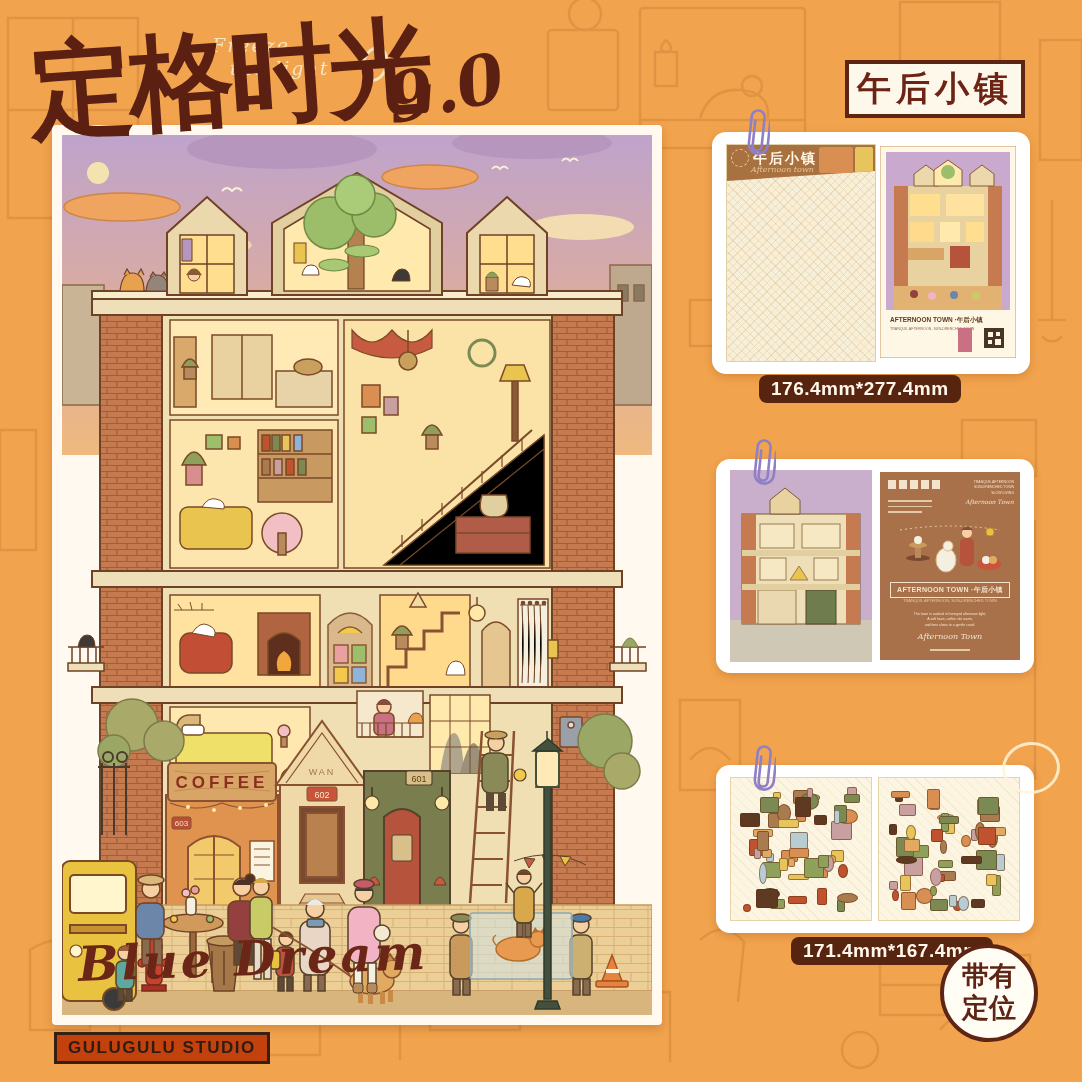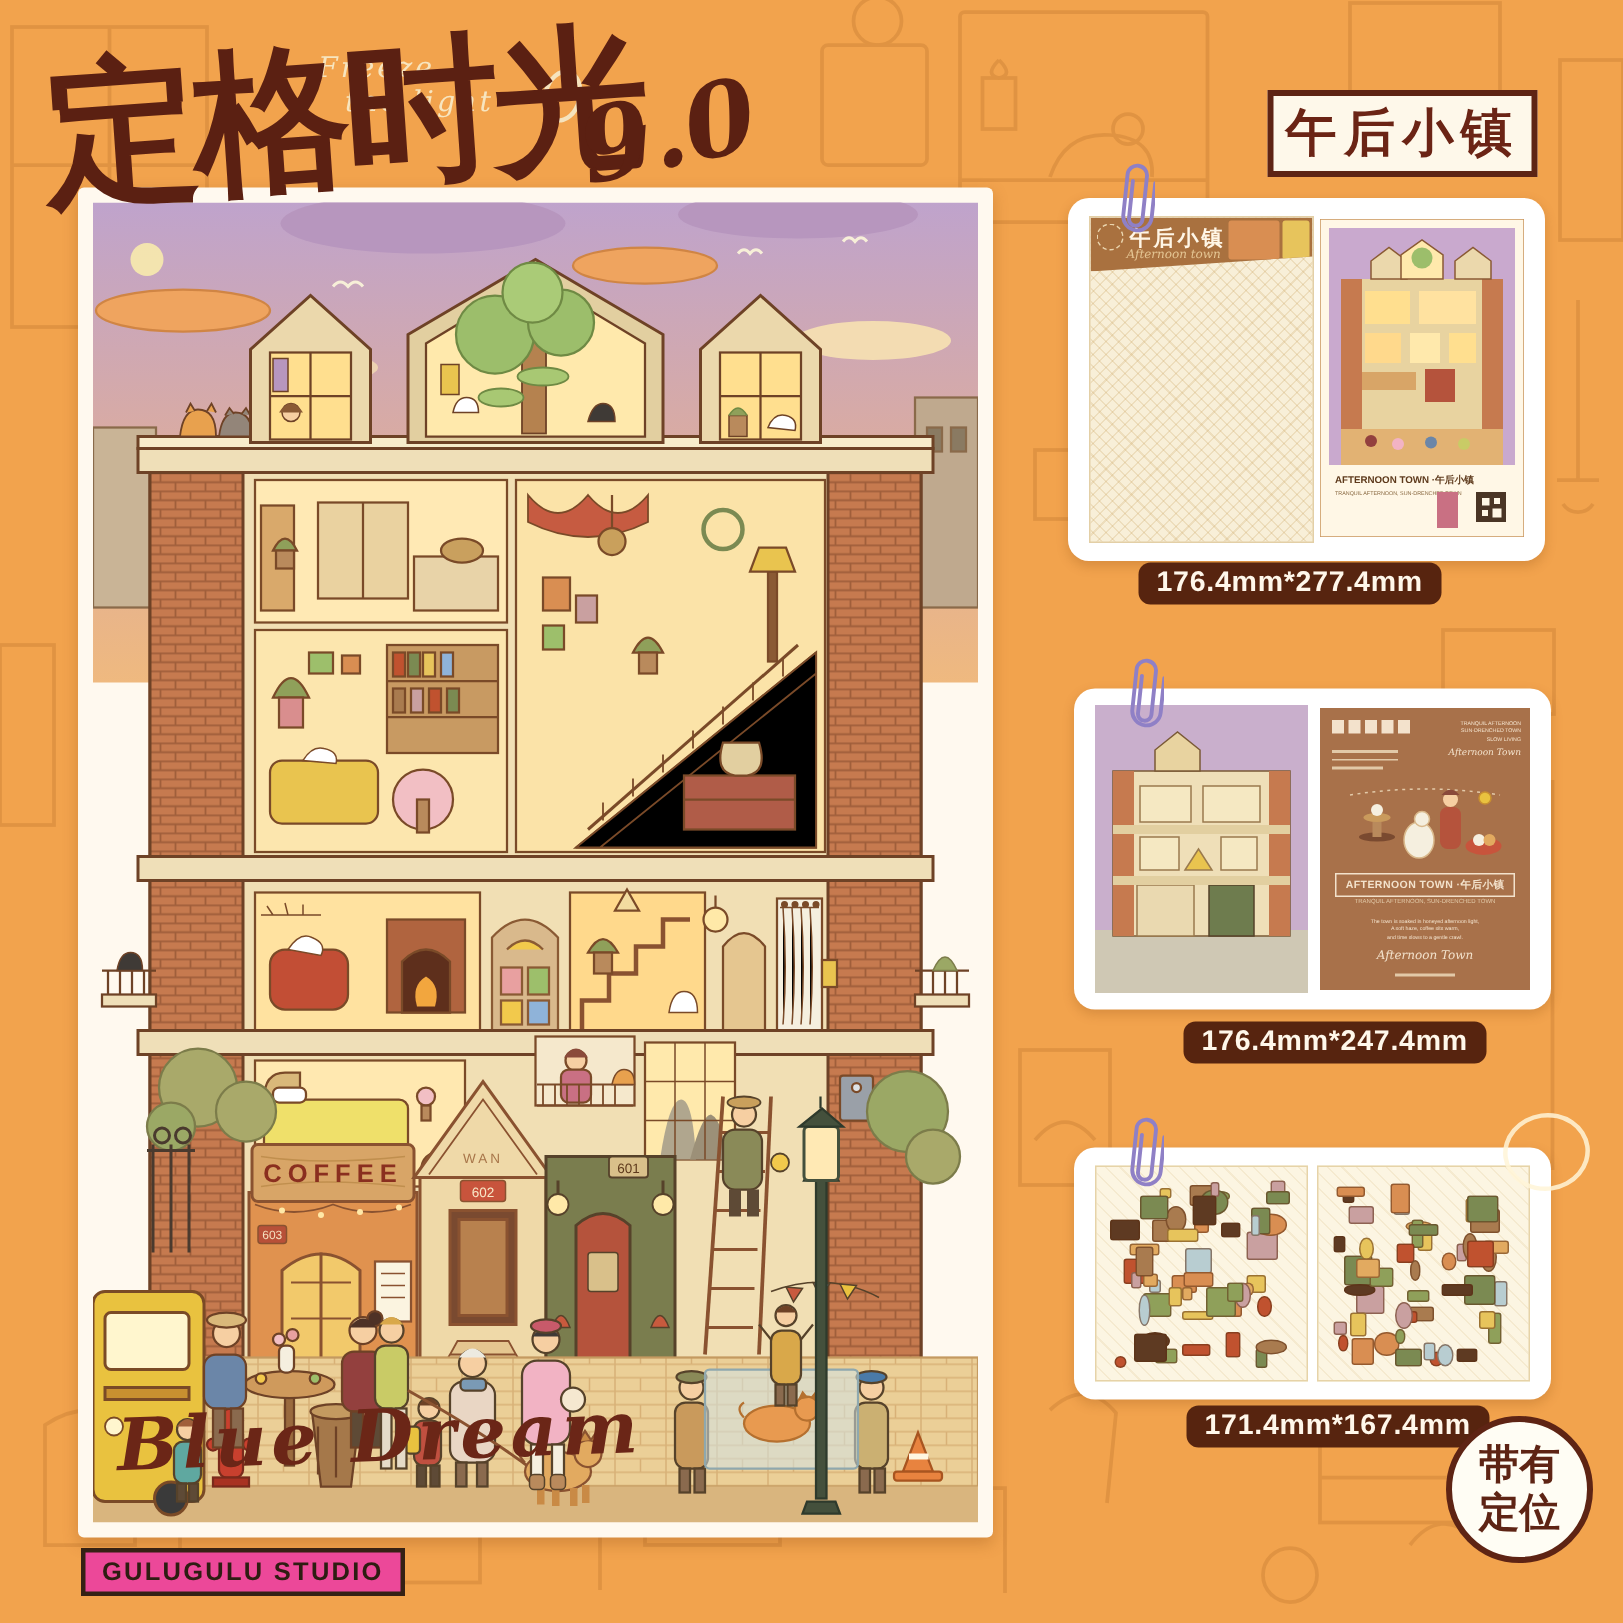--- a/index.html
+++ b/index.html
@@ -24,21 +24,21 @@
               transform:rotate(-4deg);transform-origin:left top;letter-spacing:-4px;line-height:1;}
   #version-num{left:386px;top:48px;font-size:68px;font-weight:900;color:#5B2012;
                font-family:"DejaVu Serif",serif;font-style:italic;transform:rotate(-12deg);}
   #title-ring{left:362px;top:46px;width:26px;height:36px;border:3px solid #F5E3BD;border-radius:50%;transform:rotate(14deg);}
 
   
   .round-badge{border-radius:50%;background:#FFFDF4;border:4px solid #5E2414;color:#5E2414;
                display:flex;flex-direction:column;align-items:center;justify-content:center;
                font-weight:900;line-height:1.18;text-align:center;}
   #film-badge{left:566px;top:150px;width:94px;height:94px;font-size:25px;}
-  #pos-badge{left:964px;top:944px;width:98px;height:98px;font-size:27px;font-family:Liberation Serif, serif;}
+  #pos-badge{left:940px;top:944px;width:98px;height:98px;font-size:27px;font-family:Liberation Serif, serif;}
 
   
   #series-badge{left:845px;top:60px;width:180px;height:58px;background:#FEF8EA;border:4px solid #5E2414;
                 color:#6B2415;font-size:34px;font-weight:900;letter-spacing:5px;
                 display:flex;align-items:center;justify-content:center;}
 
   
   .card{background:#FFFFFF;border-radius:14px;box-shadow:0 3px 8px rgba(120,60,10,.22);}
   #card1{left:712px;top:132px;width:318px;height:242px;}
   #card2{left:716px;top:459px;width:318px;height:214px;}
@@ -69,21 +69,21 @@
 
   
   .sticker-sheet{position:absolute;top:12px;width:142px;height:144px;background:#FCF5E2;border:1px solid #E6D3A8;
       background-image:repeating-linear-gradient(45deg,transparent 0 6px,rgba(205,170,100,.15) 6px 7px);overflow:hidden;}
   .sticker{position:absolute;border:1px solid rgba(92,48,18,.55);}
 
   #ring2{left:1002px;top:742px;width:58px;height:52px;border:3px solid rgba(255,245,215,.85);border-radius:50%;transform:rotate(-8deg);}
 
   #blue-dream{left:78px;top:930px;font-family:"DejaVu Serif",serif;font-style:italic;font-weight:bold;
               font-size:48px;color:#6B2617;transform:rotate(-2deg);letter-spacing:3px;z-index:6;}
-  #studio-box{left:54px;top:1032px;background:#ec4899;border:3px solid #352114;color:#2E1D12;
+  #studio-box{left:54px;top:1032px;background:#c2410c;border:3px solid #352114;color:#2E1D12;
               font-size:17px;font-weight:bold;letter-spacing:1.5px;padding:3px 11px;}
 </style>
 </head>
 <body>
 
 <div id="stage">
 
   <svg id="bg-art" viewBox="0 0 1082 1082" fill="none" stroke="#C87F33" stroke-width="2.5">
     <rect x="8" y="18" width="130" height="200"></rect>
       <line x1="73" y1="18" x2="73" y2="218"></line>
@@ -673,21 +673,20 @@
       <div class="abs" style="left:0;top:126px;width:100%;text-align:center;font-size:4px;color:#E2C9A8;">TRANQUIL AFTERNOON, SUN-DRENCHED TOWN</div>
       <div class="abs tiny" style="left:0;top:140px;width:100%;text-align:center;">
         <div>The town is soaked in honeyed afternoon light,</div>
         <div>A soft haze, coffee sits warm,</div>
         <div>and time slows to a gentle crawl.</div>
       </div>
       <div class="abs script" style="left:0;top:160px;width:100%;text-align:center;font-size:8px;">Afternoon Town</div>
       <div class="abs" style="left:50px;top:177px;width:40px;height:2px;background:#E2C9A8;"></div>
     </div>
   </div>
-  <div class="abs size-label" id="label2">176.4mm*247.4mm</div>
 
   <svg class="clip" style="left:752px;top:742px;" width="24" height="54" viewBox="0 0 24 54">
     <path d="M8 15 V40 a4.5 4.5 0 0 0 9 0 V11 a6.5 6.5 0 0 0 -13 0 V38 a9.5 9.5 0 0 0 19 0 V15" fill="none" stroke="#8F80C6" stroke-width="2.6" stroke-linecap="round" transform="rotate(6 12 27)"></path>
   </svg>
   <div class="abs card" id="card3">
     <div class="sticker-sheet" style="left:14px;" id="sheet-a">
         <div class="sticker" style="width: 10.4398px; height: 17.6094px; left: 86.0467px; top: 109.784px; background: rgb(192, 82, 47); border-radius: 2px;"></div>
         <div class="sticker" style="width: 17.5237px; height: 12.0248px; left: 49.6877px; top: 72.026px; background: rgb(217, 142, 82); border-radius: 2px;"></div>
         <div class="sticker" style="width: 13.4755px; height: 6.21864px; left: 75.6436px; top: 16.4195px; background: rgb(143, 160, 90); border-radius: 50%;"></div>
         <div class="sticker" style="width: 7.46342px; height: 6.72833px; left: 42.4203px; top: 14.3371px; background: rgb(231, 196, 92); border-radius: 2px;"></div>

